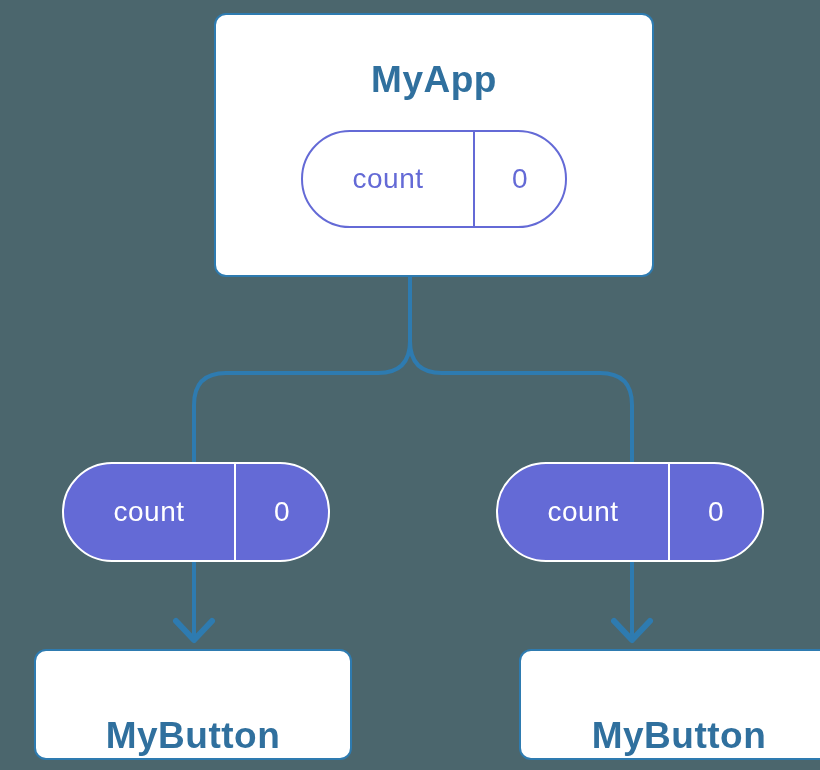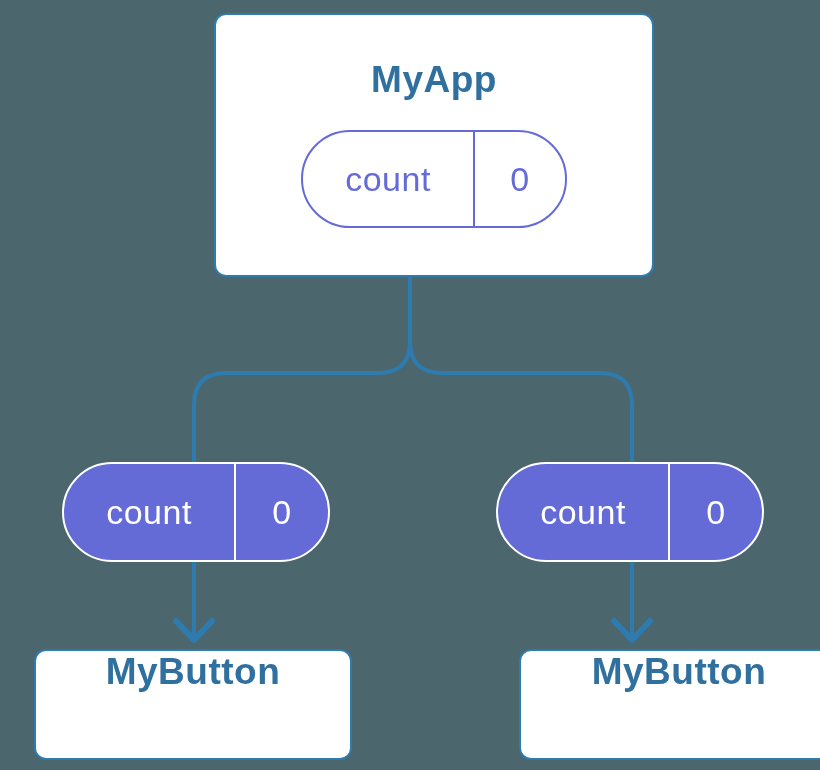--- a/index.html
+++ b/index.html
@@ -61,21 +61,21 @@
     position: absolute;
     left: 0;
     top: 44px;
     width: 100%;
   }
   .pill {
     box-sizing: border-box;
     display: flex;
     align-items: stretch;
     overflow: hidden;
-    font-size: 34px;
+    font-size: 28px;
     letter-spacing: 0.5px;
   }
   .pill-cell {
     display: flex;
     align-items: center;
     justify-content: center;
   }
   .pill-name-cell { width: 170px; }
   .pill-value-cell { flex: 1; }
   .pill-outline {
@@ -104,21 +104,21 @@
     border-radius: 50px;
     color: #FFFFFF;
   }
   .pill-solid .pill-divider { background: #FFFFFF; }
   .pill-left  { left: 62px;  top: 462px; }
   .pill-right { left: 496px; top: 462px; }
   .child-card {
     top: 649px;
     height: 111px;
     display: flex;
-    align-items: flex-start;
+    align-items: flex-end;
     justify-content: center;
   }
   .child-left  { left: 10px;  width: 318px; }
   .child-right { left: 495px; width: 320px; }
 </style>
 </head>
 <body>
 
 <div class="canvas">
 

